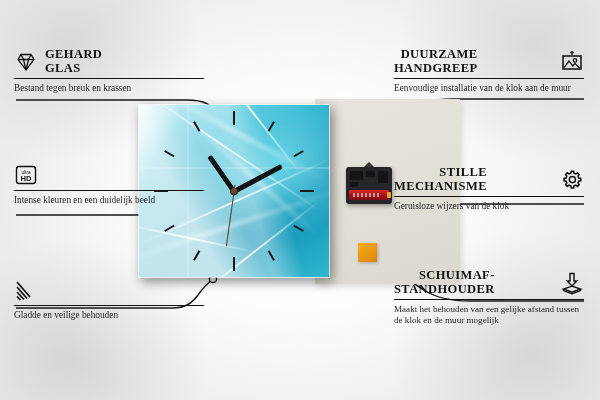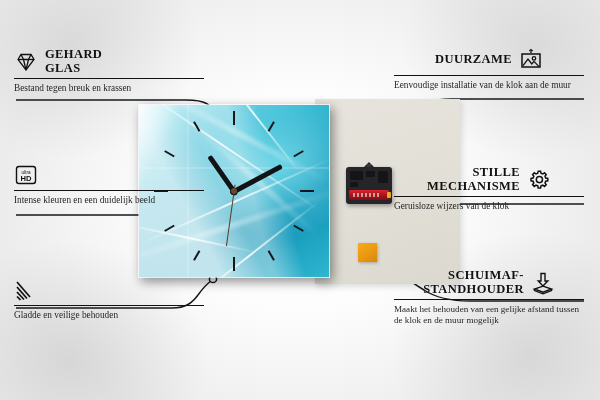--- a/index.html
+++ b/index.html
@@ -77,21 +77,21 @@
     background:linear-gradient(145deg,#f6ab1c 0%,#e99610 60%,#d6870c 100%);
     box-shadow:1px 1px 3px rgba(0,0,0,.25);}
 
   
   #wires{position:absolute;left:0;top:0;width:600px;height:400px;pointer-events:none;}
 
   
   .feat{position:absolute;width:190px;}
   .feat .head{display:flex;align-items:center;gap:7px;}
   .feat.left .head{justify-content:flex-start;}
-  .feat.right .head{justify-content:center;}
+  .feat.right .head{justify-content:space-between;}
   .feat .title{font-size:12.5px;line-height:13.5px;font-weight:bold;color:#111;
     letter-spacing:.4px;text-transform:uppercase;}
   .feat.right .title{text-align:right;}
   .feat .rule{height:1.4px;background:#111;margin:3px 0 4px;}
   .feat .desc{font-size:9.3px;line-height:11px;color:#26262a;}
   .feat.right .desc{text-align:left;}
   .ico{width:24px;height:24px;flex:0 0 24px;display:block;}
 
   #f1{left:14px;top:48px;}
   #f2{left:14px;top:163px;}
@@ -235,20 +235,21 @@
       </span>
     </div>
     <div class="rule"></div>
     <div class="desc">Gladde en veilige behouden</div>
   </div>
 
   <div class="feat right" id="f4">
     <div class="head">
       <span class="title">
         <span>DUURZAME</span><br>
+        <span>HANDGREEP</span>
       </span>
       <span class="ico">
         <svg viewBox="0 0 24 24" width="24" height="24" fill="none" stroke="#111" stroke-width="1.3">
           <path d="M12 2.5 L12 5"></path>
             <path d="M10.4 3 L12 1.6 L13.6 3"></path>
           <rect x="3" y="6" width="18" height="13" stroke-width="1.5"></rect>
           <circle cx="15" cy="10.4" r="1.7"></circle>
           <path d="M4 17.6 L9 11 L12.8 16 L15 13.4 L20 18.6"></path>
         </svg>
       </span>

